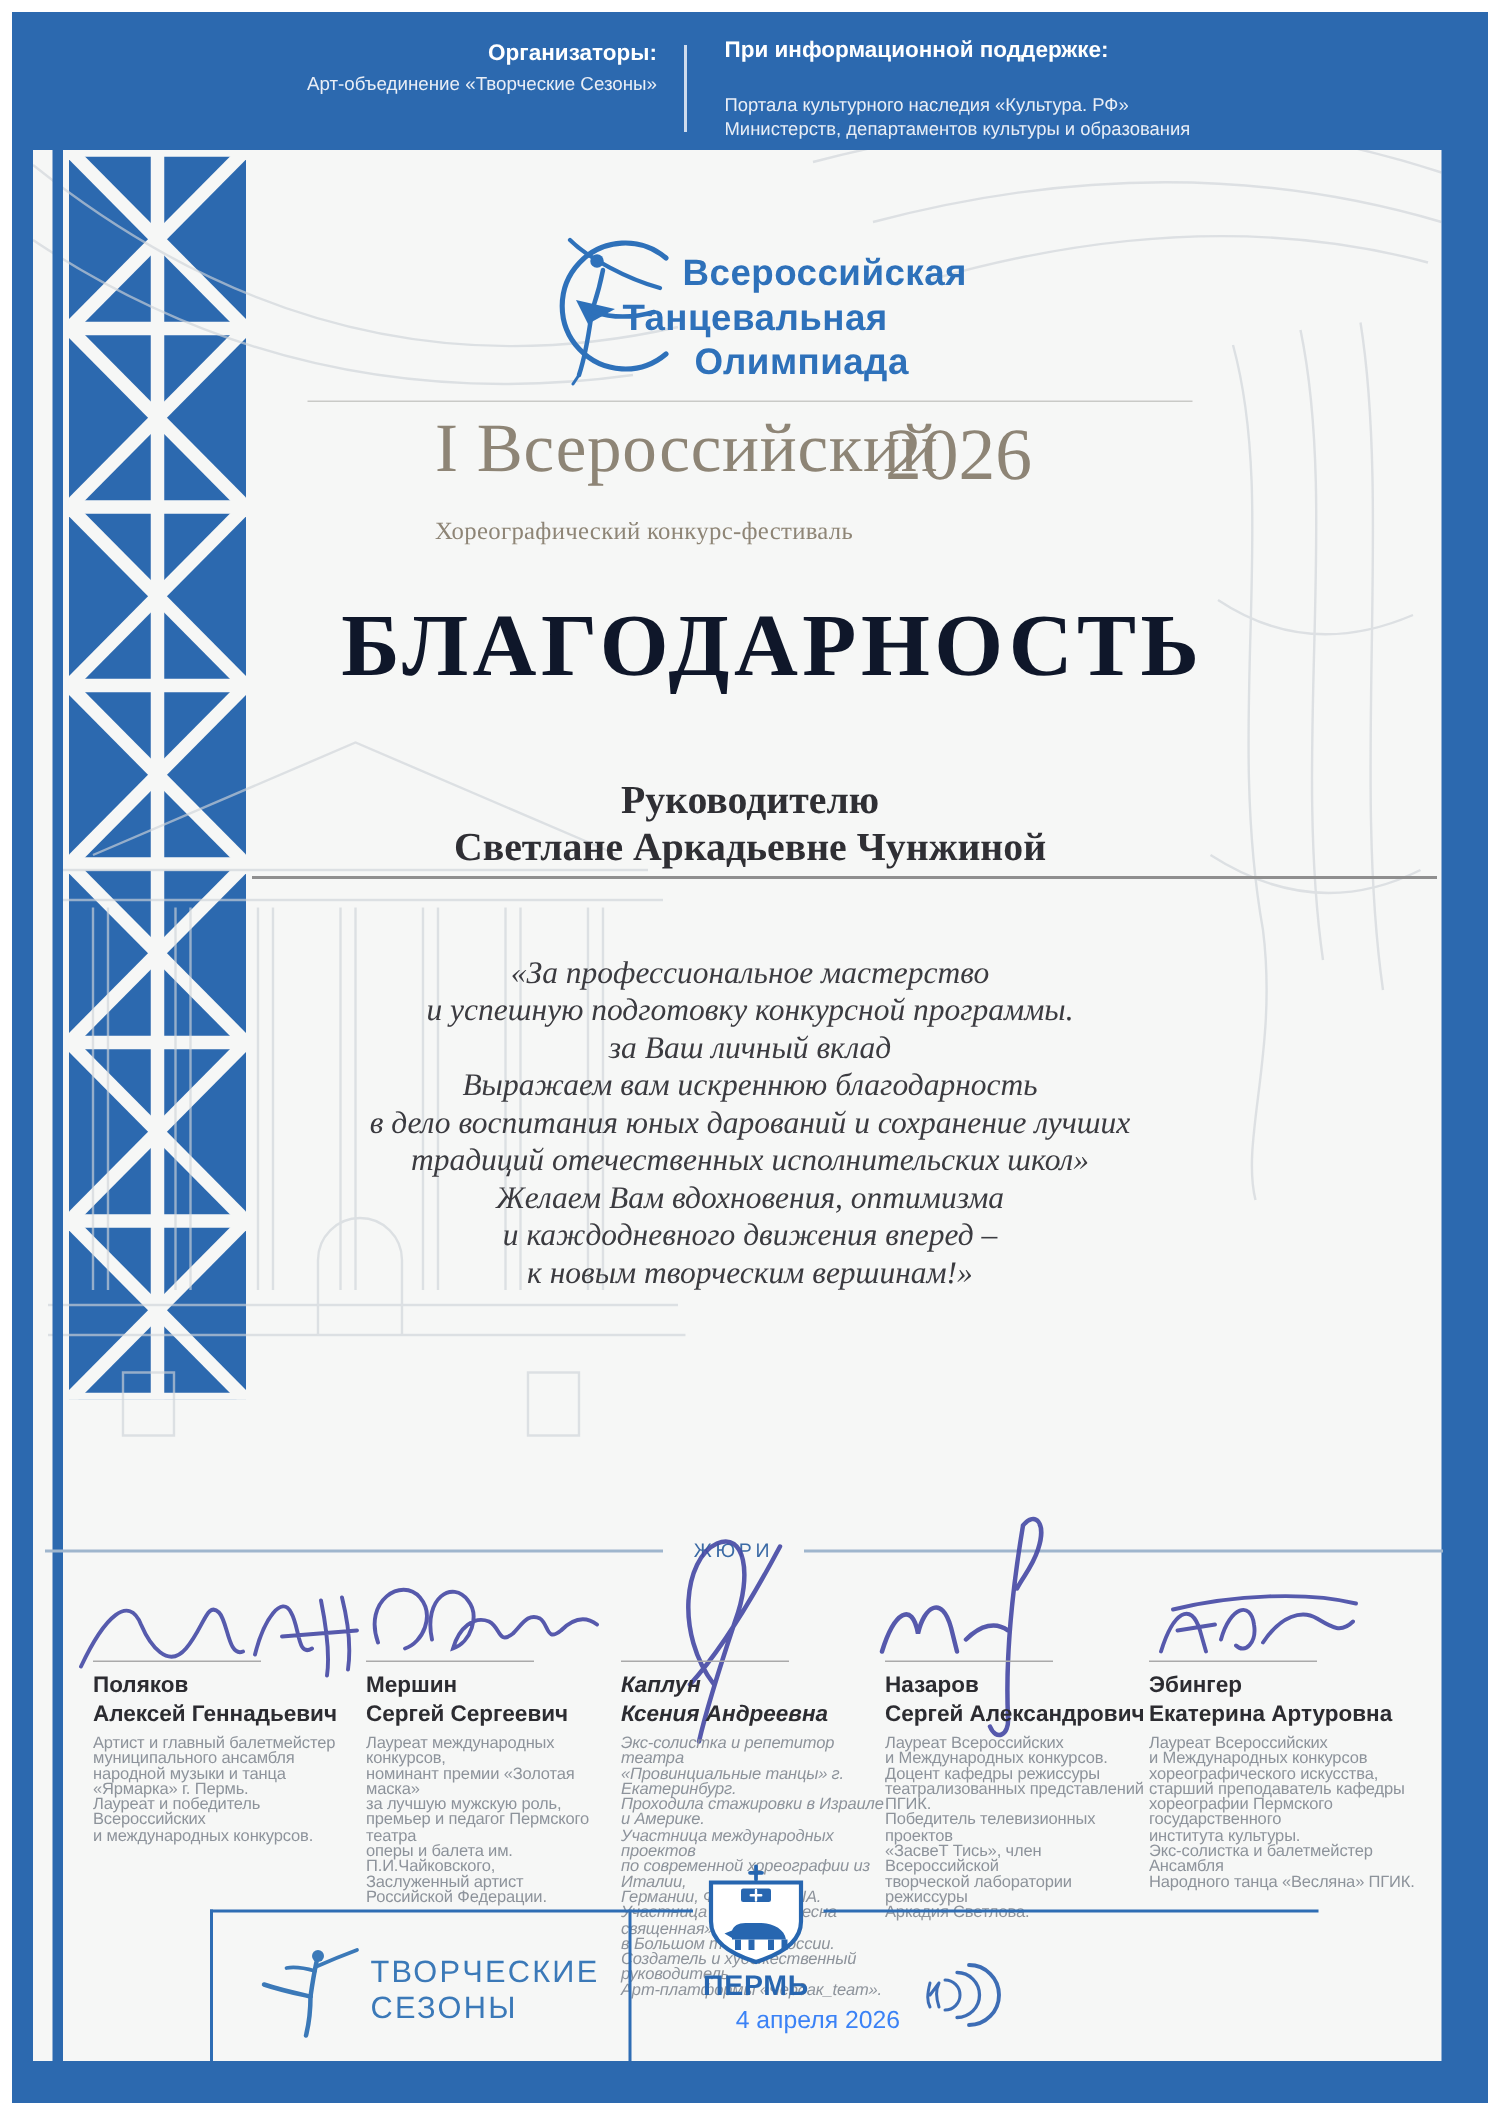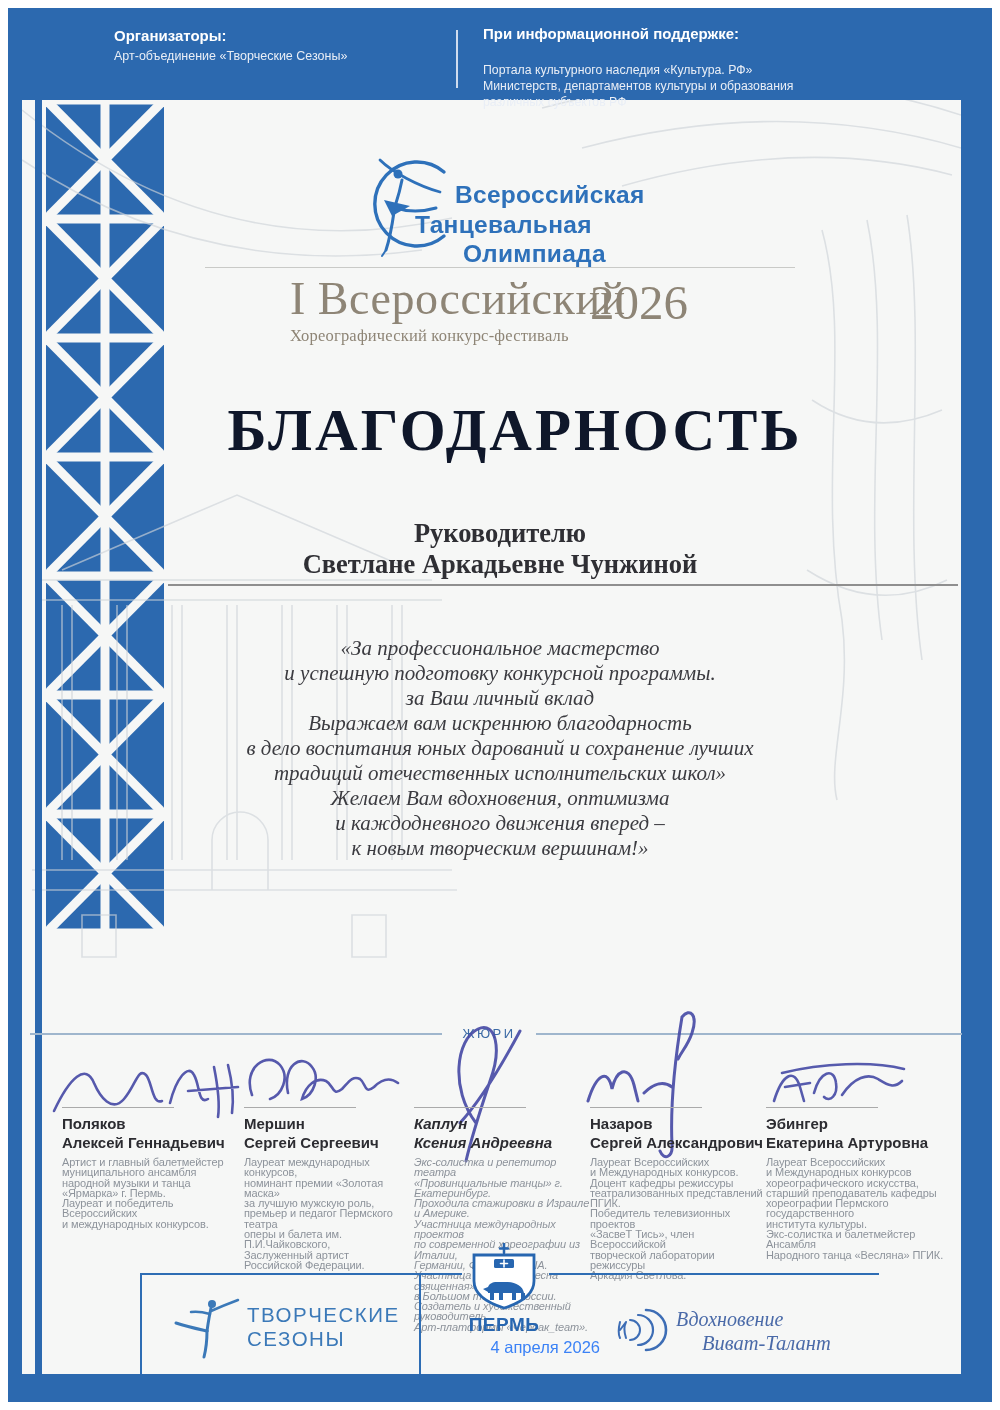--- a/index.html
+++ b/index.html
@@ -9,37 +9,37 @@
   
   .frame{position:absolute;background:#2c69af;}
   .frame-top{left:8px;top:8px;width:984px;height:92px;}
   .frame-left{left:8px;top:100px;width:14px;height:1302px;}
   .frame-right{left:961px;top:100px;width:31px;height:1302px;}
   .frame-bottom{left:8px;top:1374px;width:984px;height:28px;}
   .left-line{position:absolute;left:35px;top:100px;width:7px;height:1274px;background:#2c69af;}
   .lattice{position:absolute;left:46px;top:100px;width:118px;height:833px;}
   .sketch{position:absolute;left:22px;top:100px;width:939px;height:1274px;pointer-events:none;}
   
-  .hdr-left{position:absolute;left:114px;top:27px;width:308px;text-align:left;color:#fff;}
+  .hdr-left{position:absolute;left:130px;top:27px;width:308px;text-align:right;color:#fff;}
   .hdr-label{font-size:15px;font-weight:bold;}
   .hdr-value{font-size:12.5px;margin-top:5px;color:#e9eef6;}
   .hdr-divider{position:absolute;left:456px;top:30px;width:2px;height:58px;background:#cfdcee;}
   .hdr-right{position:absolute;left:483px;top:25px;width:420px;color:#fff;text-align:left;}
   .hdr-right .hdr-label{font-size:15px;}
   .hdr-lines{font-size:12.3px;line-height:16px;margin-top:20px;color:#e9eef6;}
   
   .logo-icon{position:absolute;left:358px;top:150px;width:108px;height:108px;}
-  .logo-text{position:absolute;left:415px;top:180px;color:#2e71ba;font-weight:bold;
+  .logo-text{position:absolute;left:415px;top:168px;color:#2e71ba;font-weight:bold;
              font-size:24.5px;line-height:29.5px;letter-spacing:.3px;}
   .lt1{padding-left:40px;} .lt2{padding-left:0;} .lt3{padding-left:48px;}
   .rule-logo{position:absolute;left:205px;top:267px;width:590px;height:1px;background:#c9cac7;}
   
   .fest{position:absolute;left:290px;top:272px;color:#8e8576;font-family:"Liberation Serif",serif;}
   .fest-title{font-size:46px;letter-spacing:.5px;}
-  .fest-sub{font-size:16.5px;letter-spacing:.2px;margin-top:1px;}
+  .fest-sub{font-size:16.5px;letter-spacing:.2px;margin-top:19px;}
   .fest-year{position:absolute;left:590px;top:274px;color:#8e8576;font-family:"Liberation Serif",serif;font-size:49px;}
   
   .award{position:absolute;left:15px;top:396px;width:1000px;text-align:center;color:#0f172a;
          font-family:"Liberation Serif",serif;font-weight:bold;font-size:59px;letter-spacing:3px;}
   
   .recipient{position:absolute;left:0;top:518px;width:1000px;text-align:center;color:#2f2f34;
              font-family:"Liberation Serif",serif;font-weight:bold;font-size:26.5px;line-height:31px;}
   .rule-recipient{position:absolute;left:168px;top:584px;width:790px;height:1.5px;background:#8f8f8f;}
   
   .citation{position:absolute;left:100px;top:636px;width:800px;text-align:center;color:#3b3b40;
@@ -142,21 +142,20 @@
   <div class="hdr-left">
     <div class="hdr-label">Организаторы:</div>
     <div class="hdr-value">Арт-объединение  «Творческие Сезоны»</div>
   </div>
   <div class="hdr-divider"></div>
   <div class="hdr-right">
     <div class="hdr-label">При информационной поддержке:</div>
     <div class="hdr-lines" id="support-lines">
         <div>Портала культурного наследия «Культура. РФ»</div>
         <div>Министерств, департаментов культуры и образования</div>
-        <div>различных субъектов РФ</div>
       </div>
   </div>
 
   <svg class="logo-icon" viewBox="0 0 108 108">
     <path d="M86,22 A42,42 0 1 0 86,86" fill="none" stroke="#2e71ba" stroke-width="3.4" stroke-linecap="round"></path>
     <g stroke="#2e71ba" stroke-linecap="round" fill="none">
       <circle cx="40" cy="24" r="4.5" fill="#2e71ba" stroke="none"></circle>
       <path d="M22,10 C34,22 60,36 82,42" stroke-width="2.8"></path>
       <path d="M44,30 C42,40 40,47 38,53" stroke-width="3"></path>
       <path d="M26,50 L52,56 L34,66 Z" fill="#2e71ba" stroke="none"></path>
@@ -332,17 +331,13 @@
   <div class="date">4 апреля 2026</div>
 
   <svg class="swirl" viewBox="0 0 60 48">
     <g fill="none" stroke="#3d6db5" stroke-linecap="round">
       <path d="M34,4 A20,20 0 0 1 34,44" stroke-width="2.6"></path>
       <path d="M26,9 A15,15 0 0 1 26,39" stroke-width="2.2"></path>
       <path d="M18,14 A10,10 0 0 1 18,34" stroke-width="2"></path>
       <path d="M8,16 C6,24 6,28 8,32 M8,24 L14,16 M14,32 C12,26 12,20 14,16" stroke-width="2"></path>
     </g>
   </svg>
-  <div class="insp">
-    <div class="insp-1">Вдохновение</div>
-    <div class="insp-2">Виват-Талант</div>
-  </div>
 </div>
 
 </body></html>

